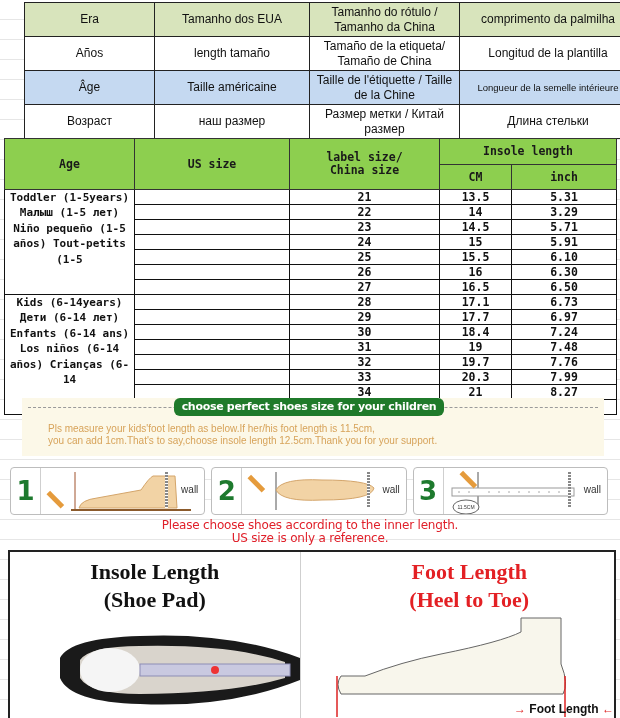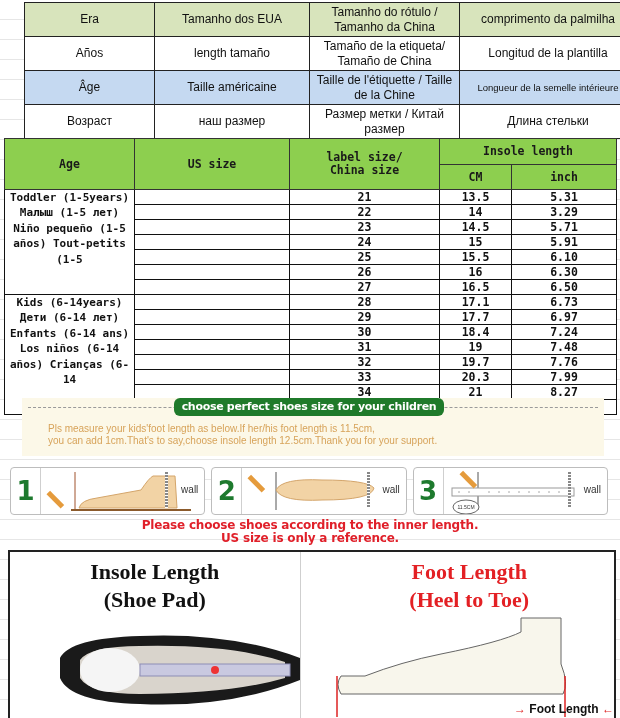--- a/index.html
+++ b/index.html
@@ -110,21 +110,21 @@
     position: absolute; right: 6px; top: 16px; font-size: 10px; color: #333;
   }
   .wall-line {
     position: absolute; right: 36px; top: 4px; bottom: 6px; width: 3px;
     background: repeating-linear-gradient(to bottom, #888 0, #888 2px, #fff 2px, #fff 3px);
   }
 
   
   .notice {
     position: absolute; left: 0; width: 620px; top: 519px;
-    text-align: center; color: #e0202a; font-weight: bold;
+    text-align: center; color: #e0202a; font-weight: normal;
     font-size: 12px; line-height: 13px; z-index: 1;
     font-family: "DejaVu Sans", sans-serif;
     letter-spacing: -0.2px;
   }
 
   
   .compare {
     position: absolute; left: 8px; top: 550px; width: 608px; height: 168px;
     border: 2px solid #222; border-bottom: none;
     background: #fff; z-index: 1; display: flex;

